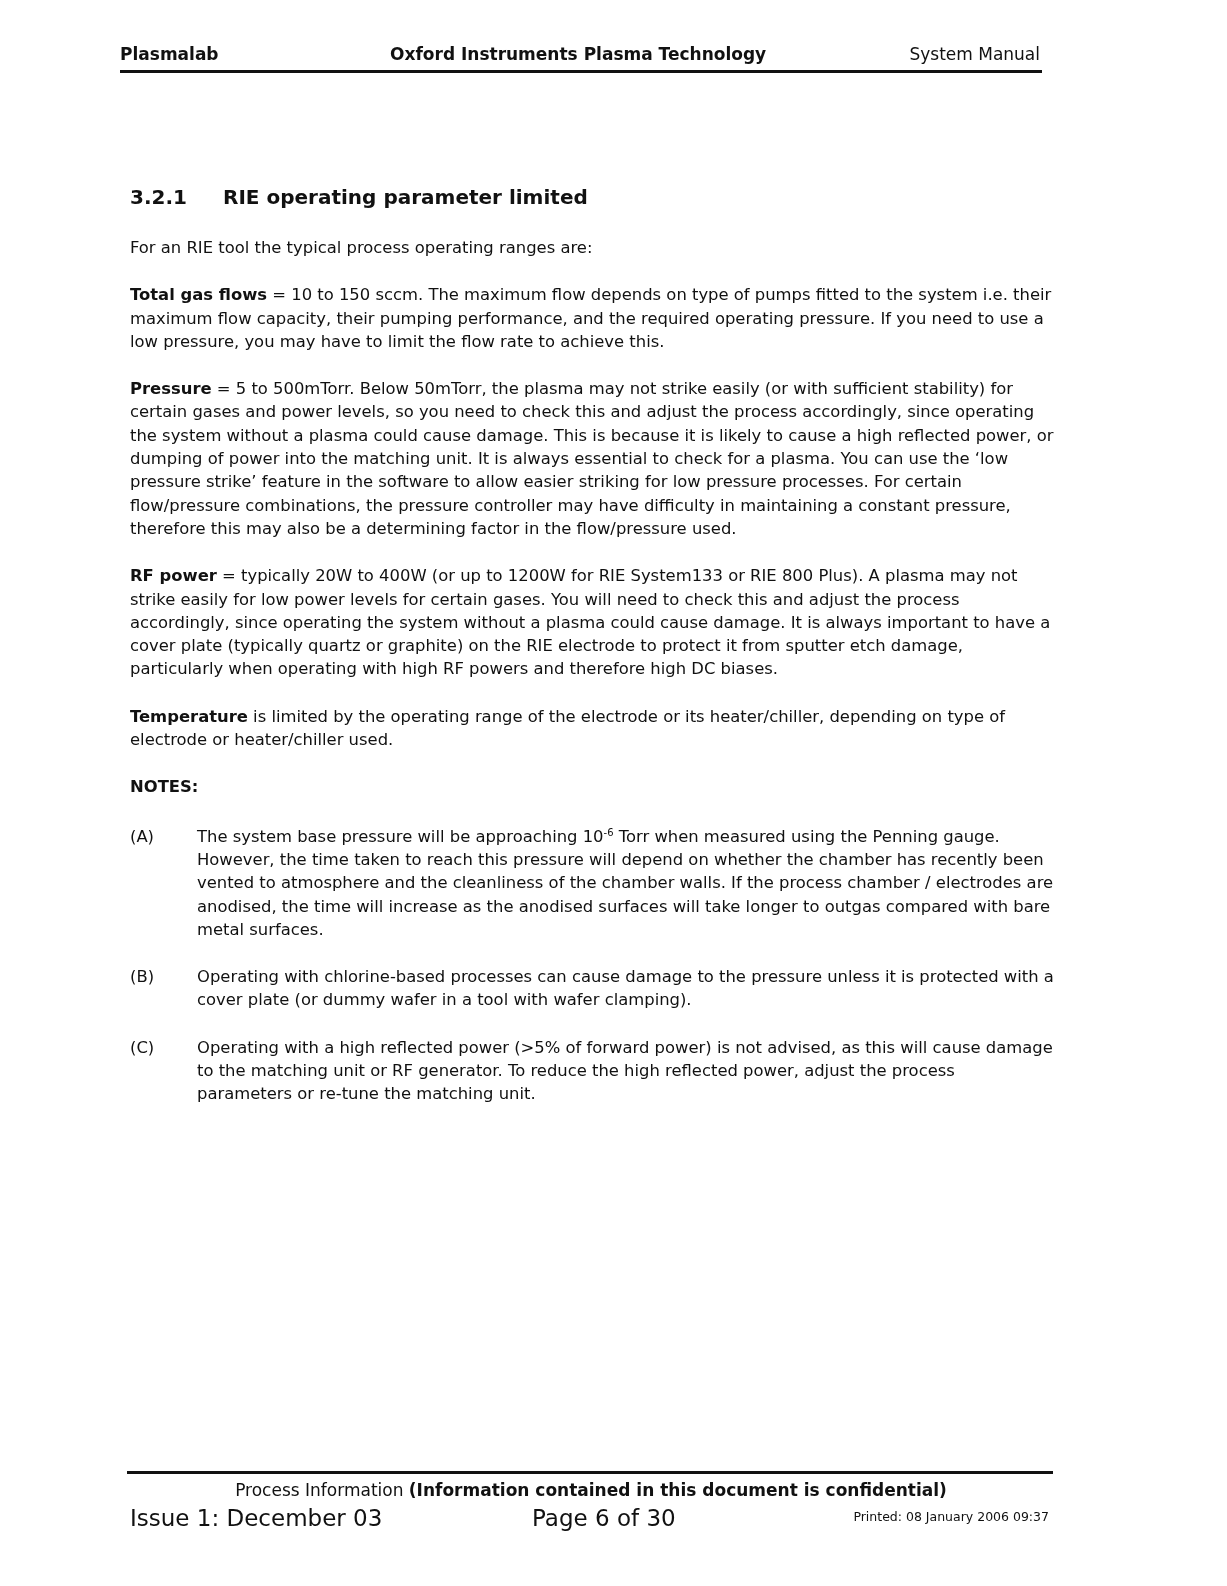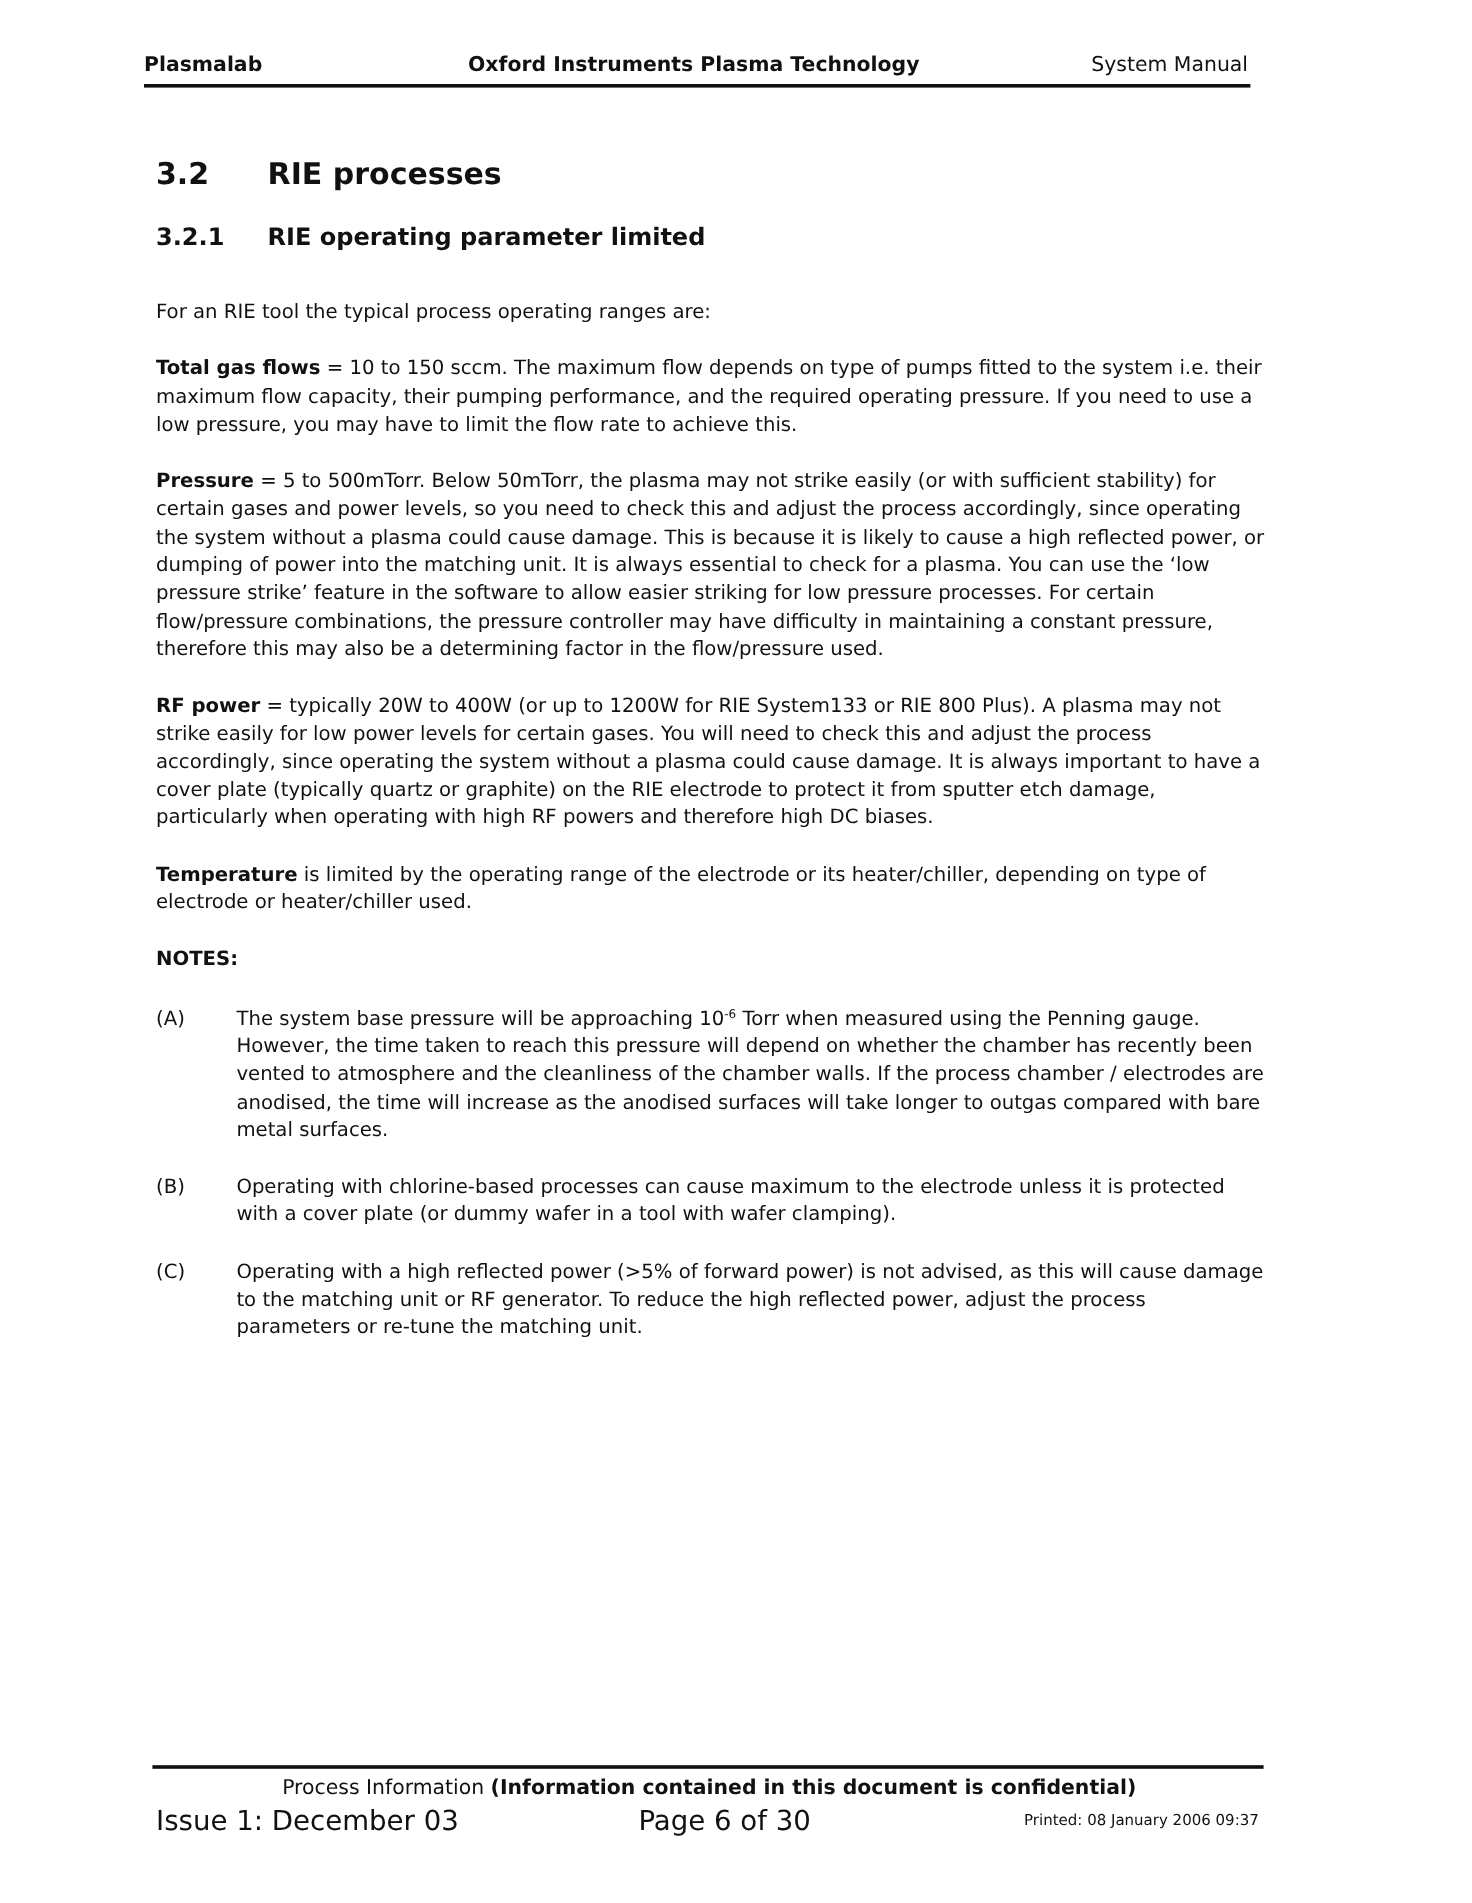--- a/index.html
+++ b/index.html
@@ -23,21 +23,21 @@
     
     .h2 { position: absolute; left: 130px; top: 130px; font-size: 25px; font-weight: bold; }
     .h2 .num { display: inline-block; width: 93px; }
     .h3 { position: absolute; left: 130px; top: 185px; font-size: 20px; font-weight: bold; }
     .h3 .num { display: inline-block; width: 93px; }
 
     .content {
       position: absolute; left: 130px; top: 232px; width: 925px;
       font-size: 16.4px; line-height: 23.3px;
     }
-    .content p { margin: 16px 0 24px 0; }
+    .content p { margin: 4px 0 24px 0; }
     .content b { font-weight: bold; }
     .intro { margin-bottom: 24px !important; }
 
     .notes-title { font-weight: bold; margin: 22px 0 26px 0; }
 
     .note { position: relative; padding-left: 67px; margin-bottom: 24px; }
     .note .lbl { position: absolute; left: 0; top: 0; }
     sup { font-size: 10px; vertical-align: 6px; line-height: 0; }
 
     
@@ -59,23 +59,20 @@
 <body>
 
 <div class="page">
 
   <div class="header">
     <span class="h-left">Plasmalab</span>
     <span class="h-center">Oxford Instruments Plasma Technology</span>
     <span class="h-right">System Manual</span>
   </div>
 
-  <div class="h2">
-    <span class="num">3.2</span><span>RIE processes</span>
-  </div>
 
   <div class="h3">
     <span class="num">3.2.1</span><span>RIE operating parameter limited</span>
   </div>
 
   <div class="content">
     <p class="intro">For an RIE tool the typical process operating ranges are:</p>
 
     <p><b>Total gas flows</b><span> = 10 to 150 sccm. The maximum flow depends on type of pumps fitted to the system i.e. their maximum flow capacity, their pumping performance, and the required operating pressure. If you need to use a low pressure, you may have to limit the flow rate to achieve this.</span></p>
 
@@ -88,21 +85,21 @@
 
     <div class="notes-title">NOTES:</div>
 
     <div class="note">
       <span class="lbl">(A)</span>
       <span><span>The system base pressure will be approaching 10</span><sup>-6</sup><span> Torr when measured using the Penning gauge. However, the time taken to reach this pressure will depend on whether the chamber has recently been vented to atmosphere and the cleanliness of the chamber walls. If the process chamber / electrodes are anodised, the time will increase as the anodised surfaces will take longer to outgas compared with bare metal surfaces.</span></span>
     </div>
 
     <div class="note">
       <span class="lbl">(B)</span>
-      <span>Operating with chlorine-based processes can cause maximum to the electrode unless it is protected with a cover plate (or dummy wafer in a tool with wafer clamping).</span>
+      <span>Operating with chlorine-based processes can cause damage to the pressure unless it is protected with a cover plate (or dummy wafer in a tool with wafer clamping).</span>
     </div>
 
     <div class="note">
       <span class="lbl">(C)</span>
       <span>Operating with a high reflected power (&gt;5% of forward power) is not advised, as this will cause damage to the matching unit or RF generator. To reduce the high reflected power, adjust the process parameters or re-tune the matching unit.</span>
     </div>
   </div>
 
   <div class="footer-rule"></div>
   <div class="footer-line1">

